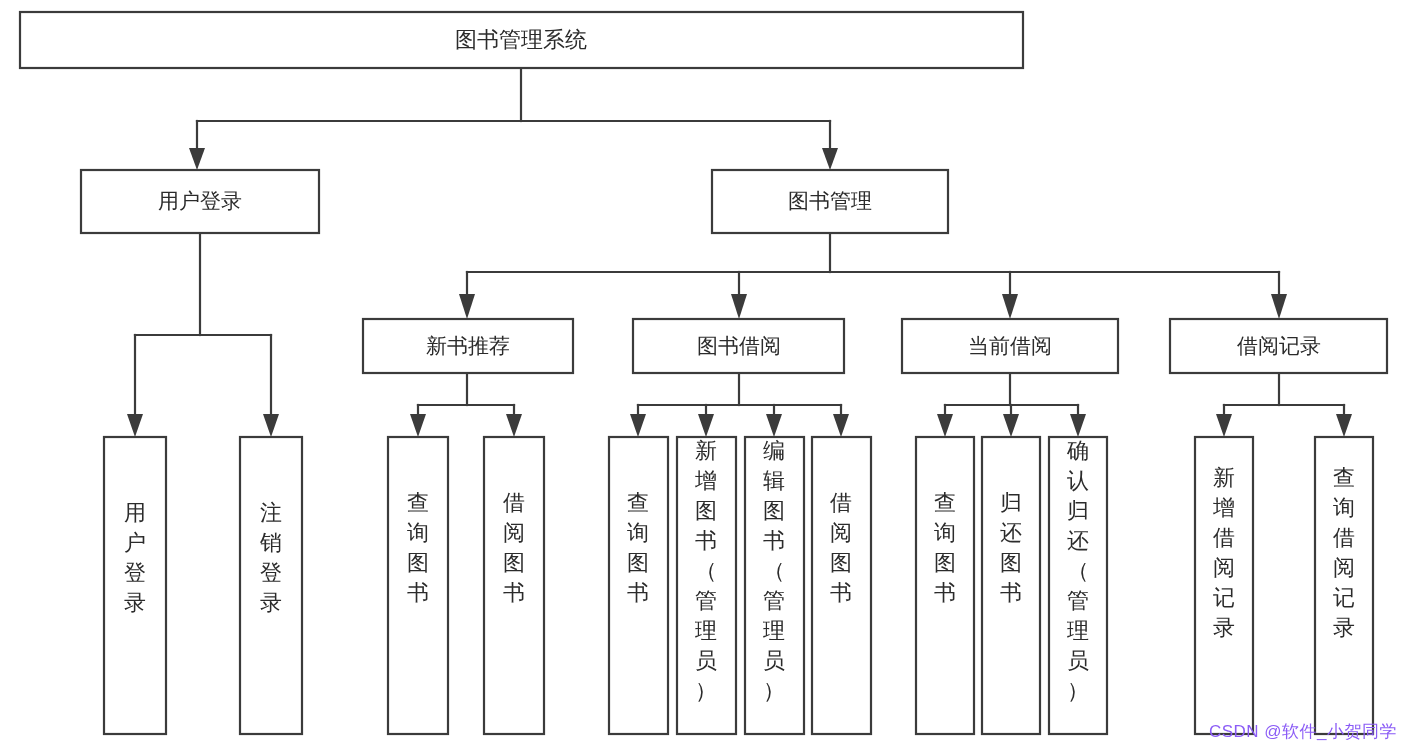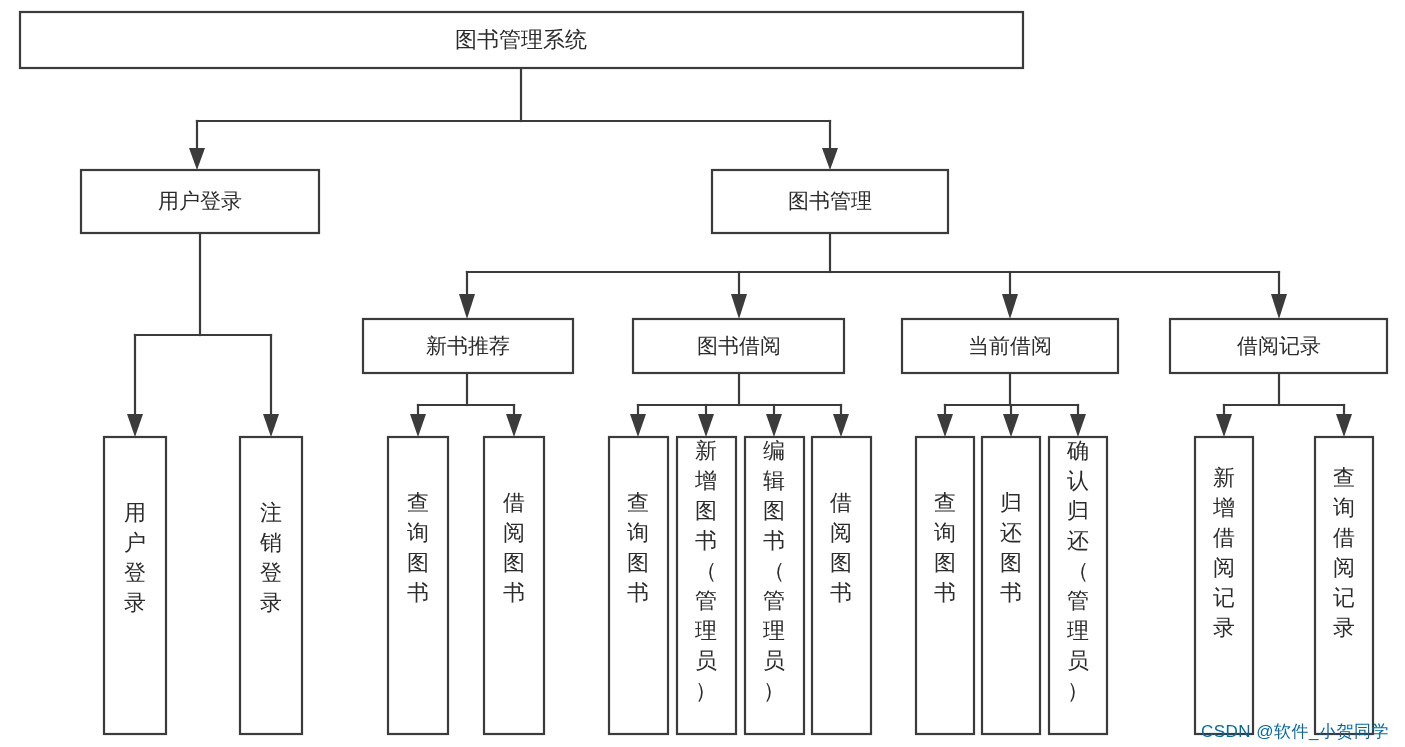--- a/index.html
+++ b/index.html
@@ -53,25 +53,25 @@
   }
   .vert-label {
     font-family: "Liberation Sans", "DejaVu Sans", sans-serif;
     font-size: 22px;
     fill: #2b2b2b;
     text-anchor: middle;
     white-space: pre;
   }
   .watermark {
     position: absolute;
-    right: 16px;
+    right: 8px;
     bottom: 4px;
     font-family: "Liberation Sans", "DejaVu Sans", sans-serif;
     font-size: 17px;
-    color: #0369a1;
+    color: #8b5cf6;
     letter-spacing: 0.5px;
     user-select: none;
     pointer-events: none;
   }
 </style>
 </head>
 <body>
 
 <div id="diagram-root">
 

